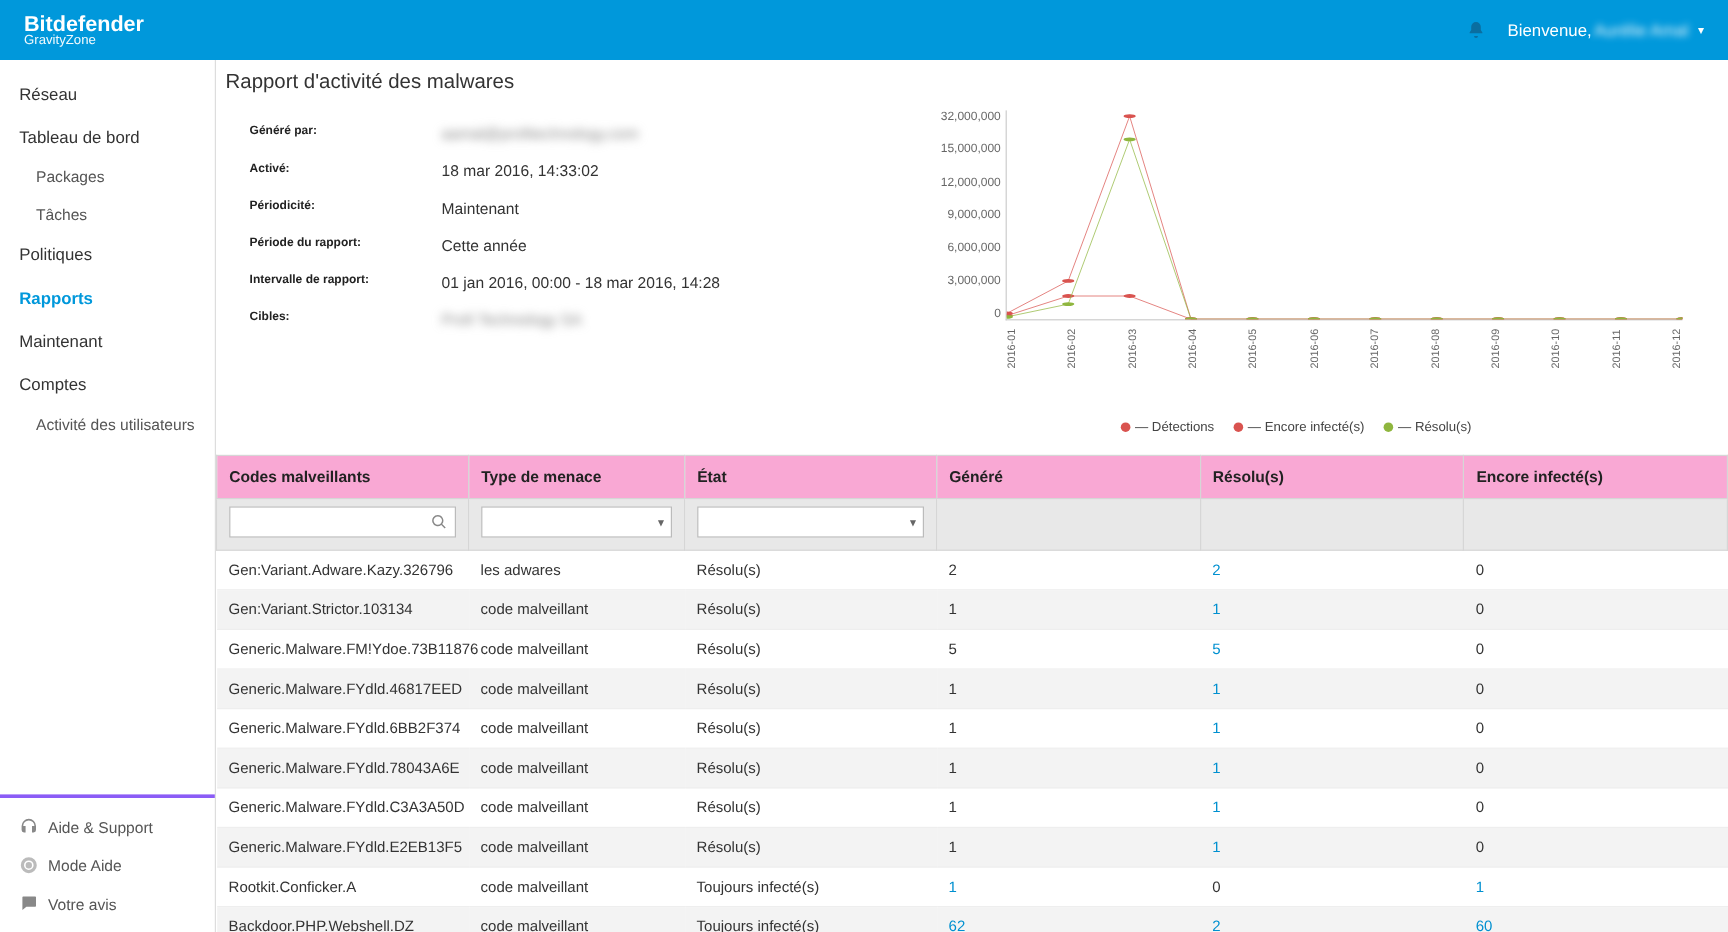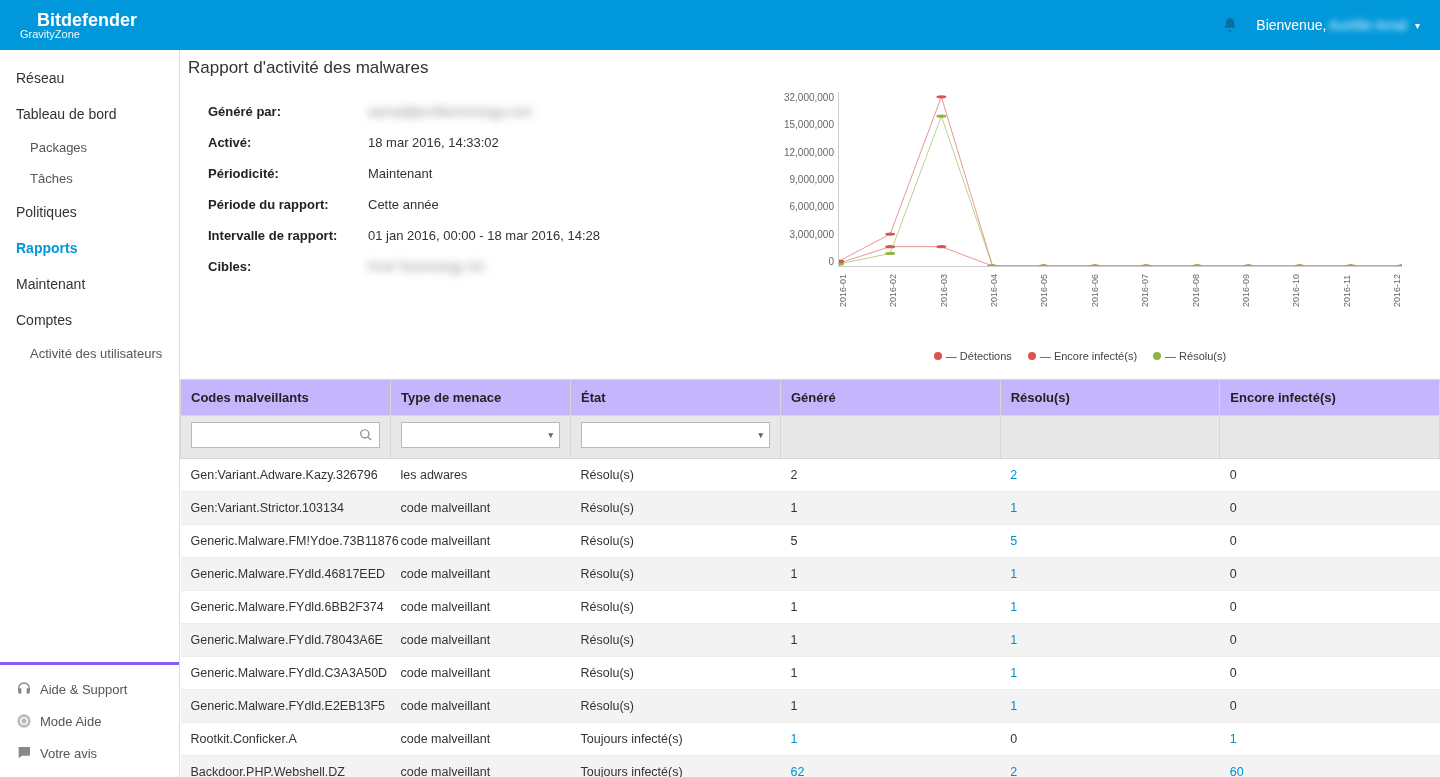--- a/index.html
+++ b/index.html
@@ -1,19 +1,19 @@
 <!DOCTYPE html>
 <html><head>
 <meta charset="utf-8">
 <style>
 * { margin: 0; padding: 0; box-sizing: border-box; }
 body { font-family: Arial, Helvetica, sans-serif; font-size: 13px; color: #333; background: #fff; width: 1440px; height: 777px; overflow: hidden; }
 .header { height: 50px; background: #0098db; color: #fff; display: flex; align-items: center; padding: 0 20px; justify-content: space-between; }
 .logo { display: flex; flex-direction: column; line-height: 1; }
-.logo-top { font-size: 18px; font-weight: bold; margin-left: 17px; }
+.logo-top { font-size: 18px; font-weight: bold; }
 .logo-bottom { font-size: 11px; opacity: 0.95; }
 .header-right { display: flex; align-items: center; gap: 18px; }
 .bell-icon { width: 16px; height: 16px; }
 .welcome { font-size: 14px; color: #fff; display: flex; align-items: center; gap: 2px; }
 .welcome-name { filter: blur(3px); opacity: 0.9; }
 .chev { font-size: 10px; margin-left: 6px; }
 
 .layout { display: flex; height: calc(100% - 50px); }
 .sidebar { width: 180px; border-right: 1px solid #ddd; background: #fff; display: flex; flex-direction: column; position: relative; }
 .nav { padding-top: 10px; flex: 1; }
@@ -23,38 +23,38 @@
 .sidebar-footer { position: absolute; bottom: 0; left: 0; right: 0; padding: 8px 12px; border-top: 3px solid #8b5cf6; }
 .footer-item { display: flex; align-items: center; gap: 8px; padding: 8px 4px; font-size: 13px; color: #555; cursor: pointer; }
 .footer-icon { width: 16px; height: 16px; fill: #888; }
 
 .main { flex: 1; overflow: auto; padding: 0; }
 .report-header { padding: 8px 8px 2px 8px; }
 .report-title { font-size: 17px; color: #333; padding: 0 0 8px 0; }
 .top-area { display: flex; }
 .meta { padding: 10px 20px; flex: 0 0 560px; }
 .meta-row { display: flex; padding: 8px 0; }
-.meta-label { width: 160px; font-weight: bold; color: #222; font-size: 13px; }
+.meta-label { width: 160px; font-weight: bold; color: #222; font-size: 10px; }
 .meta-value { color: #333; font-size: 13px; }
 .meta-value.blurred { filter: blur(4px); color: #888; }
 
 .chart-area { flex: 1; padding: 6px 20px 0 0; }
 .chart { position: relative; height: 200px; margin-left: 90px; margin-right: 10px; }
 .y-labels { position: absolute; left: -82px; top: 0; height: 175px; width: 78px; display: flex; flex-direction: column; justify-content: space-between; }
 .y-label { font-size: 10px; color: #666; text-align: right; }
 .plot { position: absolute; top: 0; left: 0; right: 0; height: 175px; border-left: 1px solid #ccc; border-bottom: 1px solid #ccc; }
 .x-labels { position: absolute; top: 182px; left: 0; right: 0; display: flex; justify-content: space-between; }
 .x-label { font-size: 9px; color: #666; writing-mode: vertical-rl; transform: rotate(180deg); }
 .legend { text-align: center; padding: 56px 0 8px 0; }
 .legend-item { display: inline-flex; align-items: center; gap: 4px; margin: 0 8px; font-size: 11px; color: #444; }
 .legend-dot { width: 8px; height: 8px; border-radius: 50%; display: inline-block; }
 
 .table-wrap { margin-top: 6px; }
 table { width: 100%; border-collapse: collapse; table-layout: fixed; }
-thead tr.hdr-row th { background: #c4b5fd; text-align: left; padding: 10px 10px; font-size: 13px; font-weight: bold; border: 1px solid #d6d6d6; color: #222; }
+thead tr.hdr-row th { background: #f9a8d4; text-align: left; padding: 10px 10px; font-size: 13px; font-weight: bold; border: 1px solid #d6d6d6; color: #222; }
 thead tr.filter-row th { background: #e8e8e8; padding: 6px 10px 10px; border: 1px solid #d6d6d6; }
 .filter-input { width: 100%; height: 26px; border: 1px solid #bbb; background: #fff; position: relative; display: flex; align-items: center; padding: 0 6px; }
 .filter-input .search-ic { margin-left: auto; fill: #888; width: 14px; height: 14px; }
 .filter-select { width: 100%; height: 26px; border: 1px solid #bbb; background: #fff; display: flex; align-items: center; justify-content: flex-end; padding: 0 6px; }
 .filter-select .arrow { font-size: 9px; color: #666; }
 tbody td { padding: 9px 10px; font-size: 12.5px; border-bottom: 1px solid #eee; color: #333; }
 tbody tr:nth-child(even) td { background: #f3f3f3; }
 .link-num { color: #0090d0; cursor: pointer; }
 </style>
 </head>

